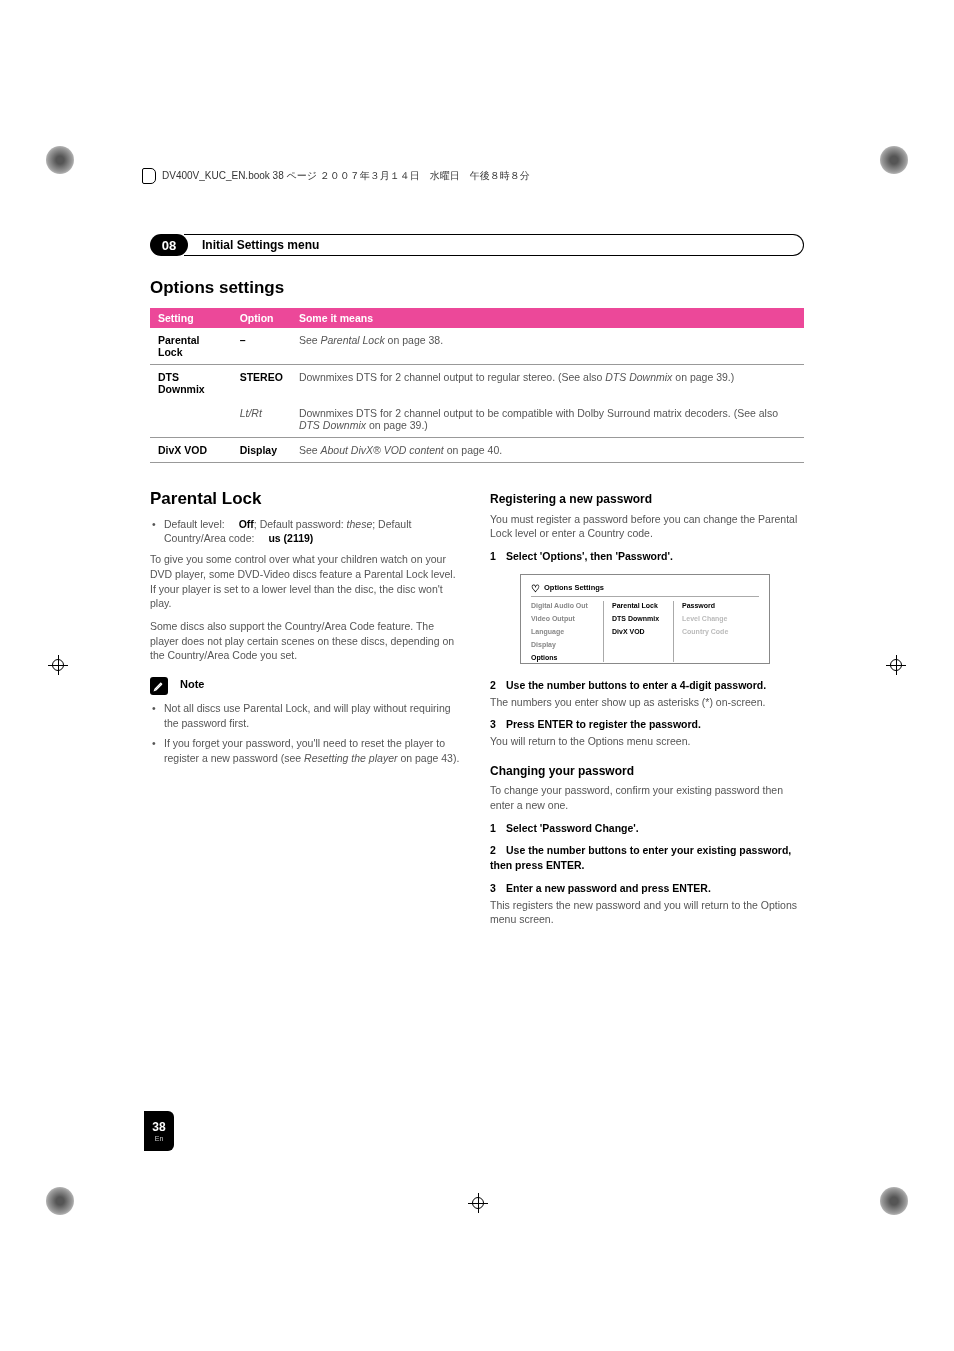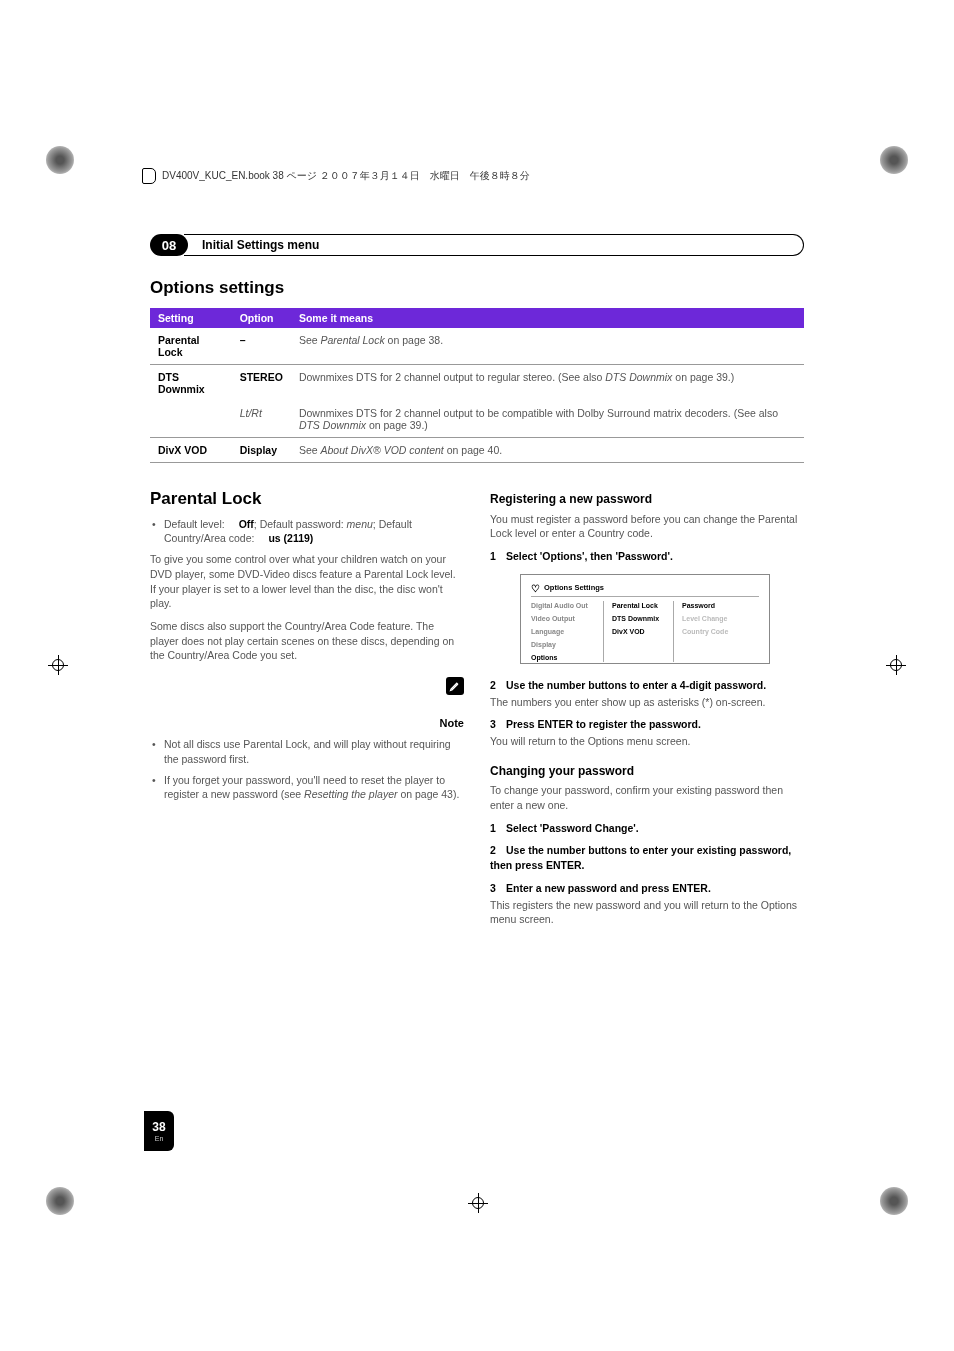--- a/index.html
+++ b/index.html
@@ -82,21 +82,21 @@
     h2.section {
       font-size: 17px; font-weight: bold;
       margin-bottom: 10px;
     }
     table.options {
       width: 100%; border-collapse: collapse;
       font-size: 10.5px;
       margin-bottom: 24px;
     }
     table.options th {
-      background: #6d28d9; color: #fff; text-align: left;
+      background: #ec4899; color: #fff; text-align: left;
       padding: 4px 8px; font-weight: bold;
     }
     table.options td {
       padding: 6px 8px; vertical-align: top;
       border-bottom: 1px solid #999;
       color: #555;
     }
     table.options td.bold { font-weight: bold; color: #000; }
     table.options tr.noborder td { border-bottom: none; }
     .two-col {
@@ -104,22 +104,22 @@
     }
     .col { flex: 1; font-size: 10.5px; color: #555; line-height: 1.4; }
     .col h2 { font-size: 17px; color: #000; margin-bottom: 6px; }
     .col h3 { font-size: 12px; color: #000; font-weight: bold; margin-bottom: 4px; margin-top: 4px; }
     .col p { margin-bottom: 8px; }
     .col .step { color: #000; font-weight: bold; margin-bottom: 2px; margin-top: 8px; }
     .col .step .num { display: inline-block; width: 16px; }
     .bullet { padding-left: 14px; position: relative; margin-bottom: 6px; }
     .bullet::before { content: '•'; position: absolute; left: 2px; color: #555; }
     .note-box {
-      display: flex; align-items: flex-end; gap: 21px;
-      margin-top: 14px; margin-bottom: 6px; flex-direction: column;
+      display: flex; align-items: flex-start; gap: 12px;
+      margin-top: 14px; margin-bottom: 6px;
     }
     .note-icon {
       width: 18px; height: 18px; background: #000; border-radius: 3px;
       display: flex; align-items: center; justify-content: center;
     }
     .note-icon svg { width: 12px; height: 12px; }
     .note-label { font-weight: bold; color: #000; font-size: 11px; }
     .screenshot {
       border: 1px solid #888;
       width: 250px; height: 90px;
@@ -245,21 +245,21 @@
         <td class="bold">Display</td>
         <td><span>See </span><span class="italic">About DivX® VOD content</span><span> on page 40.</span></td>
       </tr>
     </tbody>
   </table>
 
   <div class="two-col">
     <div class="col">
       <h2>Parental Lock</h2>
       <div class="bullet">
-        <span>Default level: </span><span class="bold-inline">Off</span><span>; Default password: </span><span class="italic">menu</span><span>; Default Country/Area code: </span><span class="bold-inline">us (2119)</span>
+        <span>Default level: </span><span class="bold-inline">Off</span><span>; Default password: </span><span class="italic">these</span><span>; Default Country/Area code: </span><span class="bold-inline">us (2119)</span>
       </div>
       <p>To give you some control over what your children watch on your DVD player, some DVD-Video discs feature a Parental Lock level. If your player is set to a lower level than the disc, the disc won't play.</p>
       <p>Some discs also support the Country/Area Code feature. The player does not play certain scenes on these discs, depending on the Country/Area Code you set.</p>
 
       <div class="note-box">
         <span class="note-icon">
           <svg viewBox="0 0 24 24" fill="none" stroke="#fff" stroke-width="2.5">
               <path d="M3 21l3-1 11-11-2-2L4 18l-1 3zM15 6l3 3"></path>
             </svg>
         </span>

